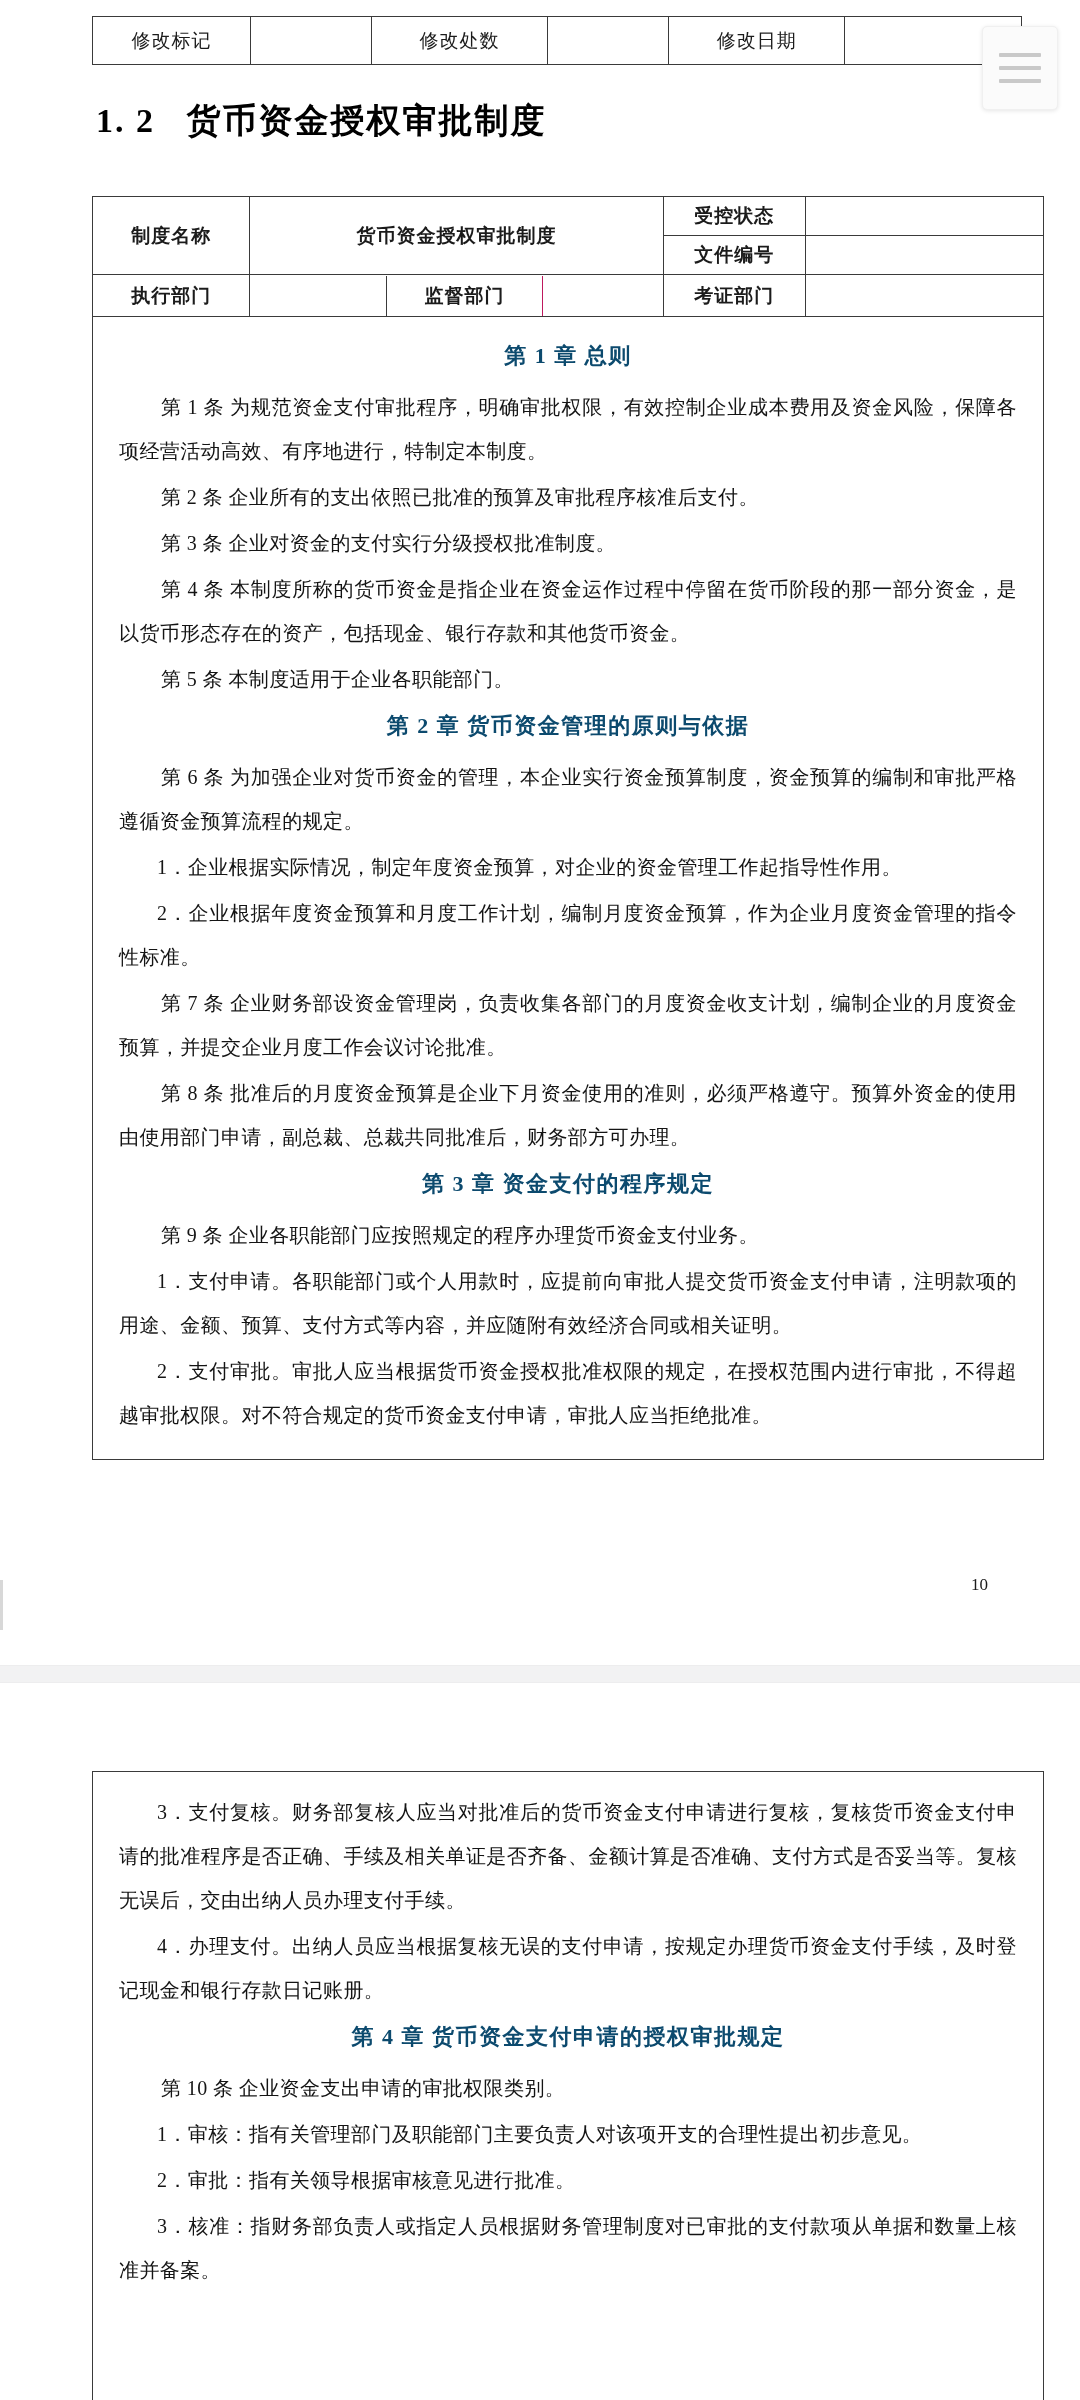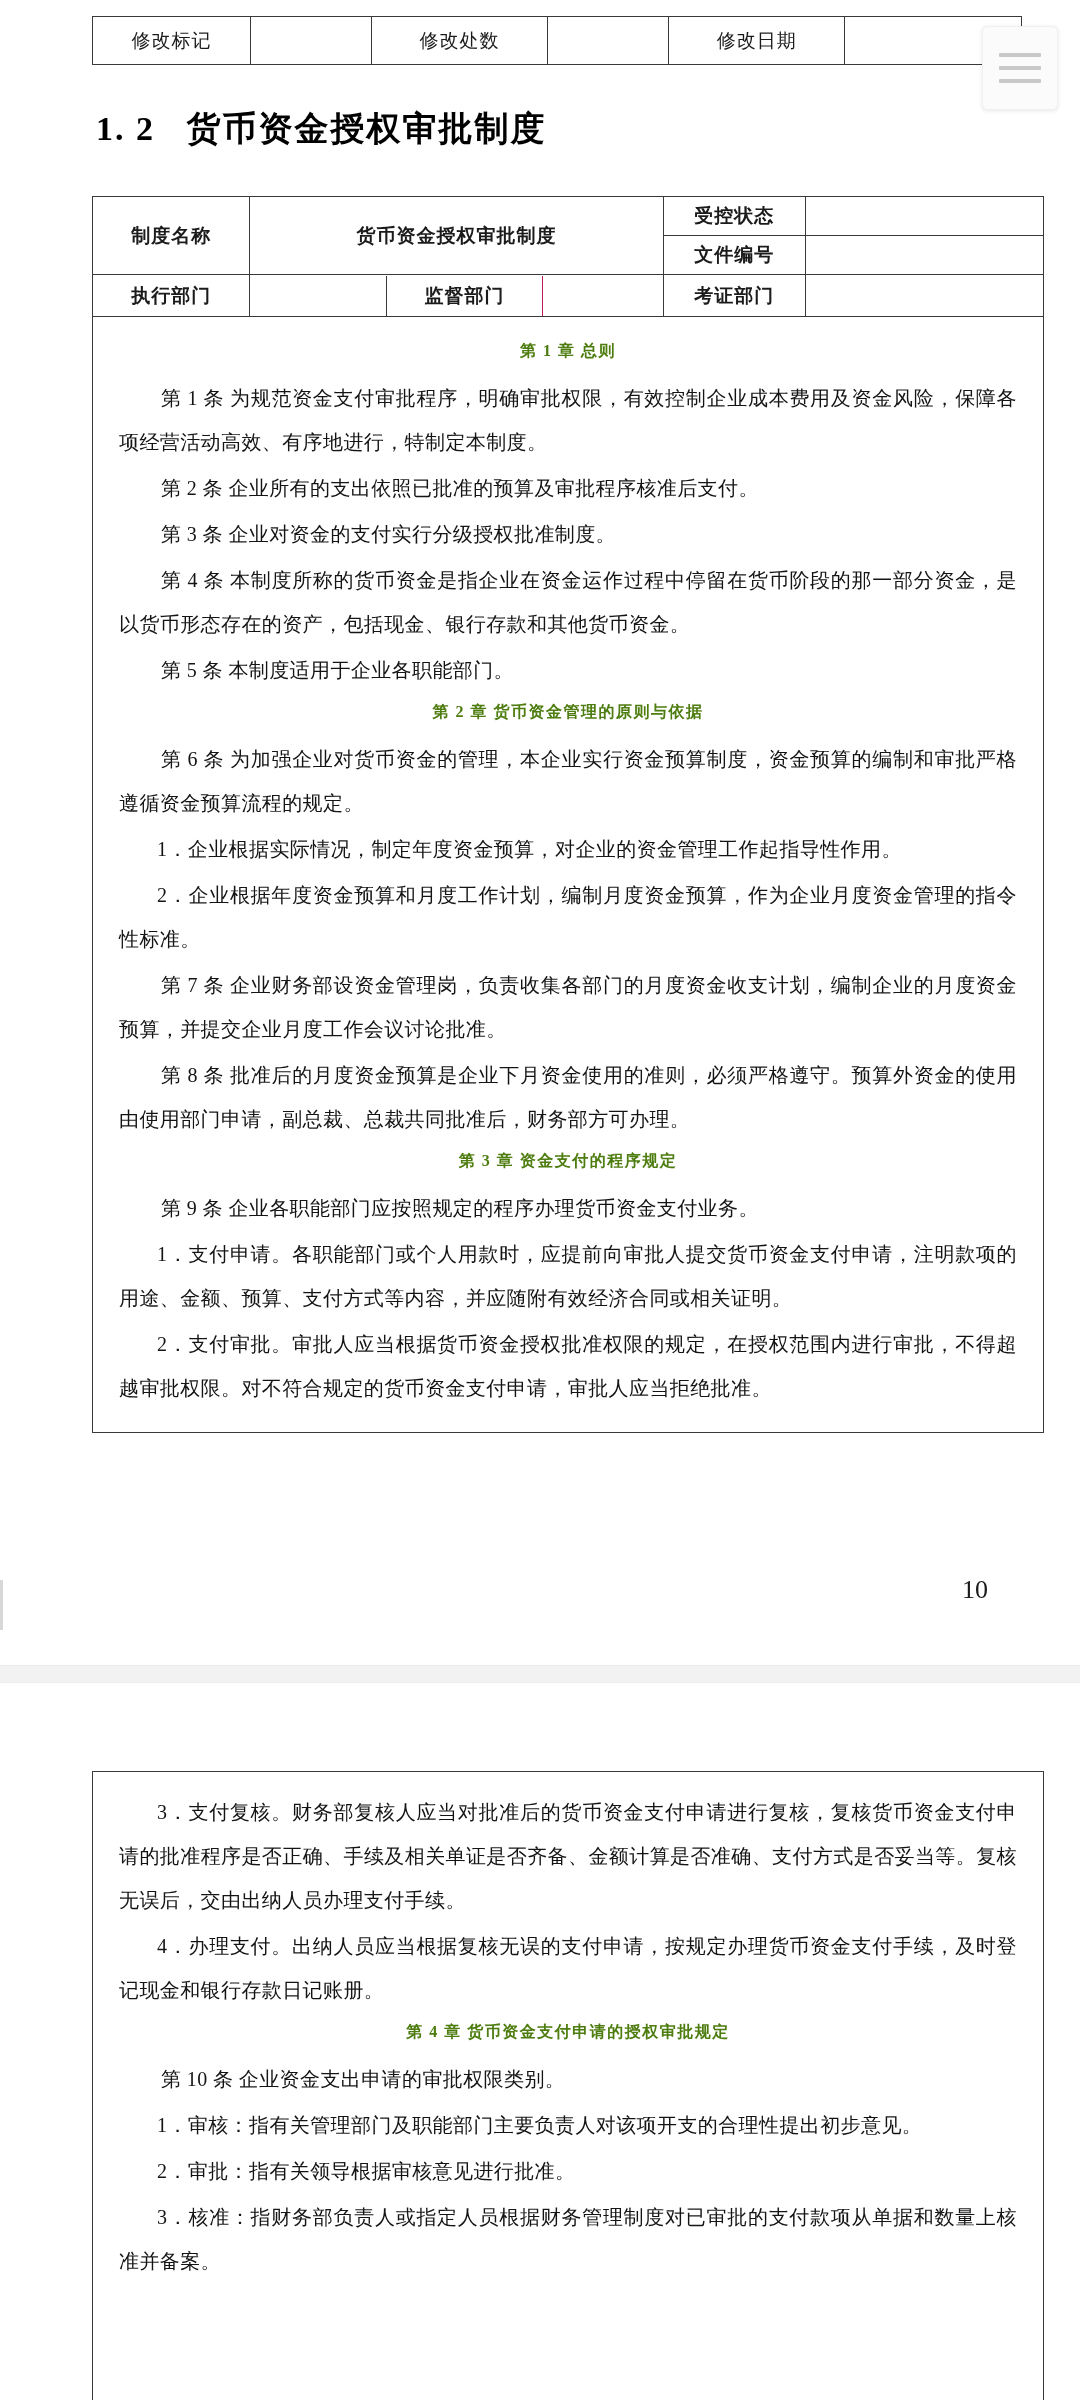--- a/index.html
+++ b/index.html
@@ -89,21 +89,21 @@
     top: 16px;
     left: 92px;
     width: 930px;
     overflow: hidden;
   }
   .rev-wrap table.doc-table td { height: 48px; }
 
   
   .doc-title {
     position: absolute;
-    top: 106px;
+    top: 98px;
     left: 96px;
     font-size: 34px;
     font-weight: bold;
     color: #000;
     letter-spacing: 2px;
     font-family: "Liberation Serif", "DejaVu Serif", serif;
     white-space: pre;
   }
 
   
@@ -123,44 +123,44 @@
 
   .info-label { font-weight: bold; }
 
   .body-text {
     padding: 14px 26px 20px 26px;
   }
 
   .chapter {
     text-align: center;
     font-weight: bold;
-    font-size: 16px;
+    font-size: 22px;
     letter-spacing: 1.5px;
-    color: #4d7c0f;
+    color: #0c4a6e;
     margin: 10px 0 14px 0;
     font-family: "Liberation Serif", "DejaVu Serif", serif;
   }
 
   p.para {
     font-size: 20px;
     line-height: 44px;
     color: #141414;
     text-align: justify;
     text-justify: inter-ideograph;
     letter-spacing: 0.4px;
     margin: 0 0 2px 0;
     text-indent: 2.1em;
     font-family: "Liberation Serif", "DejaVu Serif", serif;
   }
   p.para.sub { text-indent: 1.9em; }
 
   .page-number {
     position: absolute;
     right: 92px;
-    font-size: 26px;
+    font-size: 17px;
     color: #1b1b1b;
     font-family: "Liberation Serif", "DejaVu Serif", serif;
   }
   #pn-1 { top: 1575px; }
 
   
   .left-edge {
     position: absolute;
     left: 0;
     top: 1580px;

